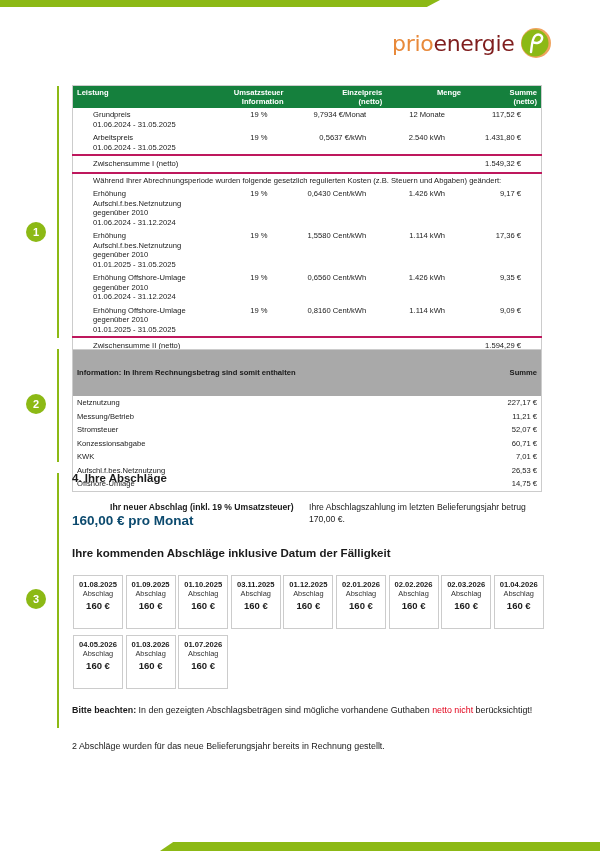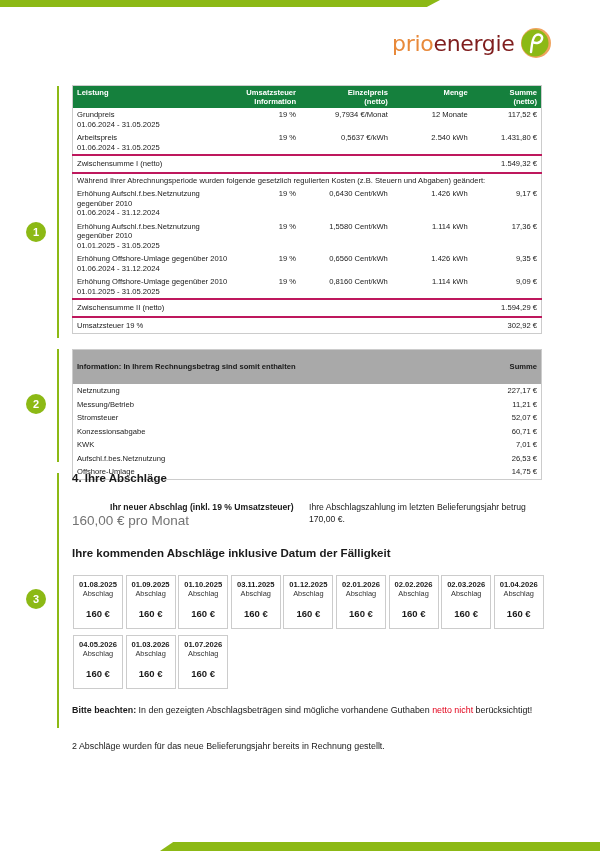--- a/index.html
+++ b/index.html
@@ -19,43 +19,43 @@
 
   .section-line { position: absolute; left: 57px; width: 2px; background: #8cb915; }
   .section-badge { position: absolute; left: 26px; width: 20px; height: 20px; border-radius: 50%;
     background: #8cb915; color: #fff; font-size: 11px; font-weight: bold; display: flex;
     align-items: center; justify-content: center; }
 
   table { border-collapse: collapse; font-size: 7.6px; }
   .inv { position: absolute; left: 72px; top: 85px; width: 470px; border: 1px solid #cccccc; }
   .inv th { background: #15803d; color: #fff; font-weight: bold; text-align: right; padding: 2px 4px; vertical-align: top; line-height: 9px; }
   .inv th.l { text-align: left; }
-  .inv td { padding: 2px 4px; vertical-align: top; line-height: 9.5px; }
+  .inv td { padding: 2px 20px; vertical-align: top; line-height: 9.5px; }
   .inv td.r { text-align: right; white-space: nowrap; }
   .inv tr.sep td { border-top: 2px solid #be185d; }
   .inv tr.bold td { font-weight: bold; }
   .inv tr.sub td { padding-top: 3px; padding-bottom: 3px; }
 
   .info { position: absolute; left: 72px; top: 349px; width: 470px; border: 1px solid #cccccc; }
-  .info th { background: #a9a9a9; color: #1a1a1a; font-weight: bold; text-align: left; padding: 12px 4px; line-height: 10px; }
+  .info th { background: #a9a9a9; color: #1a1a1a; font-weight: bold; text-align: left; padding: 18px 4px; line-height: 10px; }
   .info th.r { text-align: right; }
   .info td { padding: 2px 4px; line-height: 9.5px; height: 13.5px; }
   .info td.r { text-align: right; }
 
   .h4 { position: absolute; left: 72px; top: 472px; font-size: 11.5px; font-weight: bold; }
   .new-label { position: absolute; left: 72px; top: 502px; font-size: 8.6px; font-weight: bold; padding-left: 38px; }
-  .new-amount { position: absolute; left: 72px; top: 513px; font-size: 13.5px; font-weight: normal; color: #737373; }
+  .new-amount { position: absolute; left: 72px; top: 513px; font-size: 13.5px; font-weight: bold; color: #0c4a6e; }
   .last-year { position: absolute; left: 309px; top: 501px; width: 240px; font-size: 8.6px; line-height: 12px; }
   .h-upcoming { position: absolute; left: 72px; top: 547px; font-size: 11.5px; font-weight: bold; }
 
   .cards { position: absolute; left: 73px; top: 575px; width: 480px; display: flex; flex-wrap: wrap; column-gap: 2.6px; row-gap: 6px; }
   .card { width: 50px; height: 54px; border: 1px solid #cccccc; text-align: center; padding-top: 4px; }
   .card-date { font-size: 7.6px; font-weight: bold; line-height: 9px; }
   .card-type { font-size: 7.4px; line-height: 9px; color: #333; }
-  .card-amount { font-size: 9.5px; font-weight: bold; margin-top: 10px; }
+  .card-amount { font-size: 9.5px; font-weight: bold; margin-top: 2px; }
 
   .note { position: absolute; left: 72px; top: 705px; width: 480px; font-size: 8.9px; line-height: 11.5px; }
   .note b { font-weight: bold; }
   .note .red { color: #e2001a; }
   .note2 { position: absolute; left: 72px; top: 741px; font-size: 8.9px; }
 </style>
 </head>
 <body>
 
 <div class="top-bar"></div>

